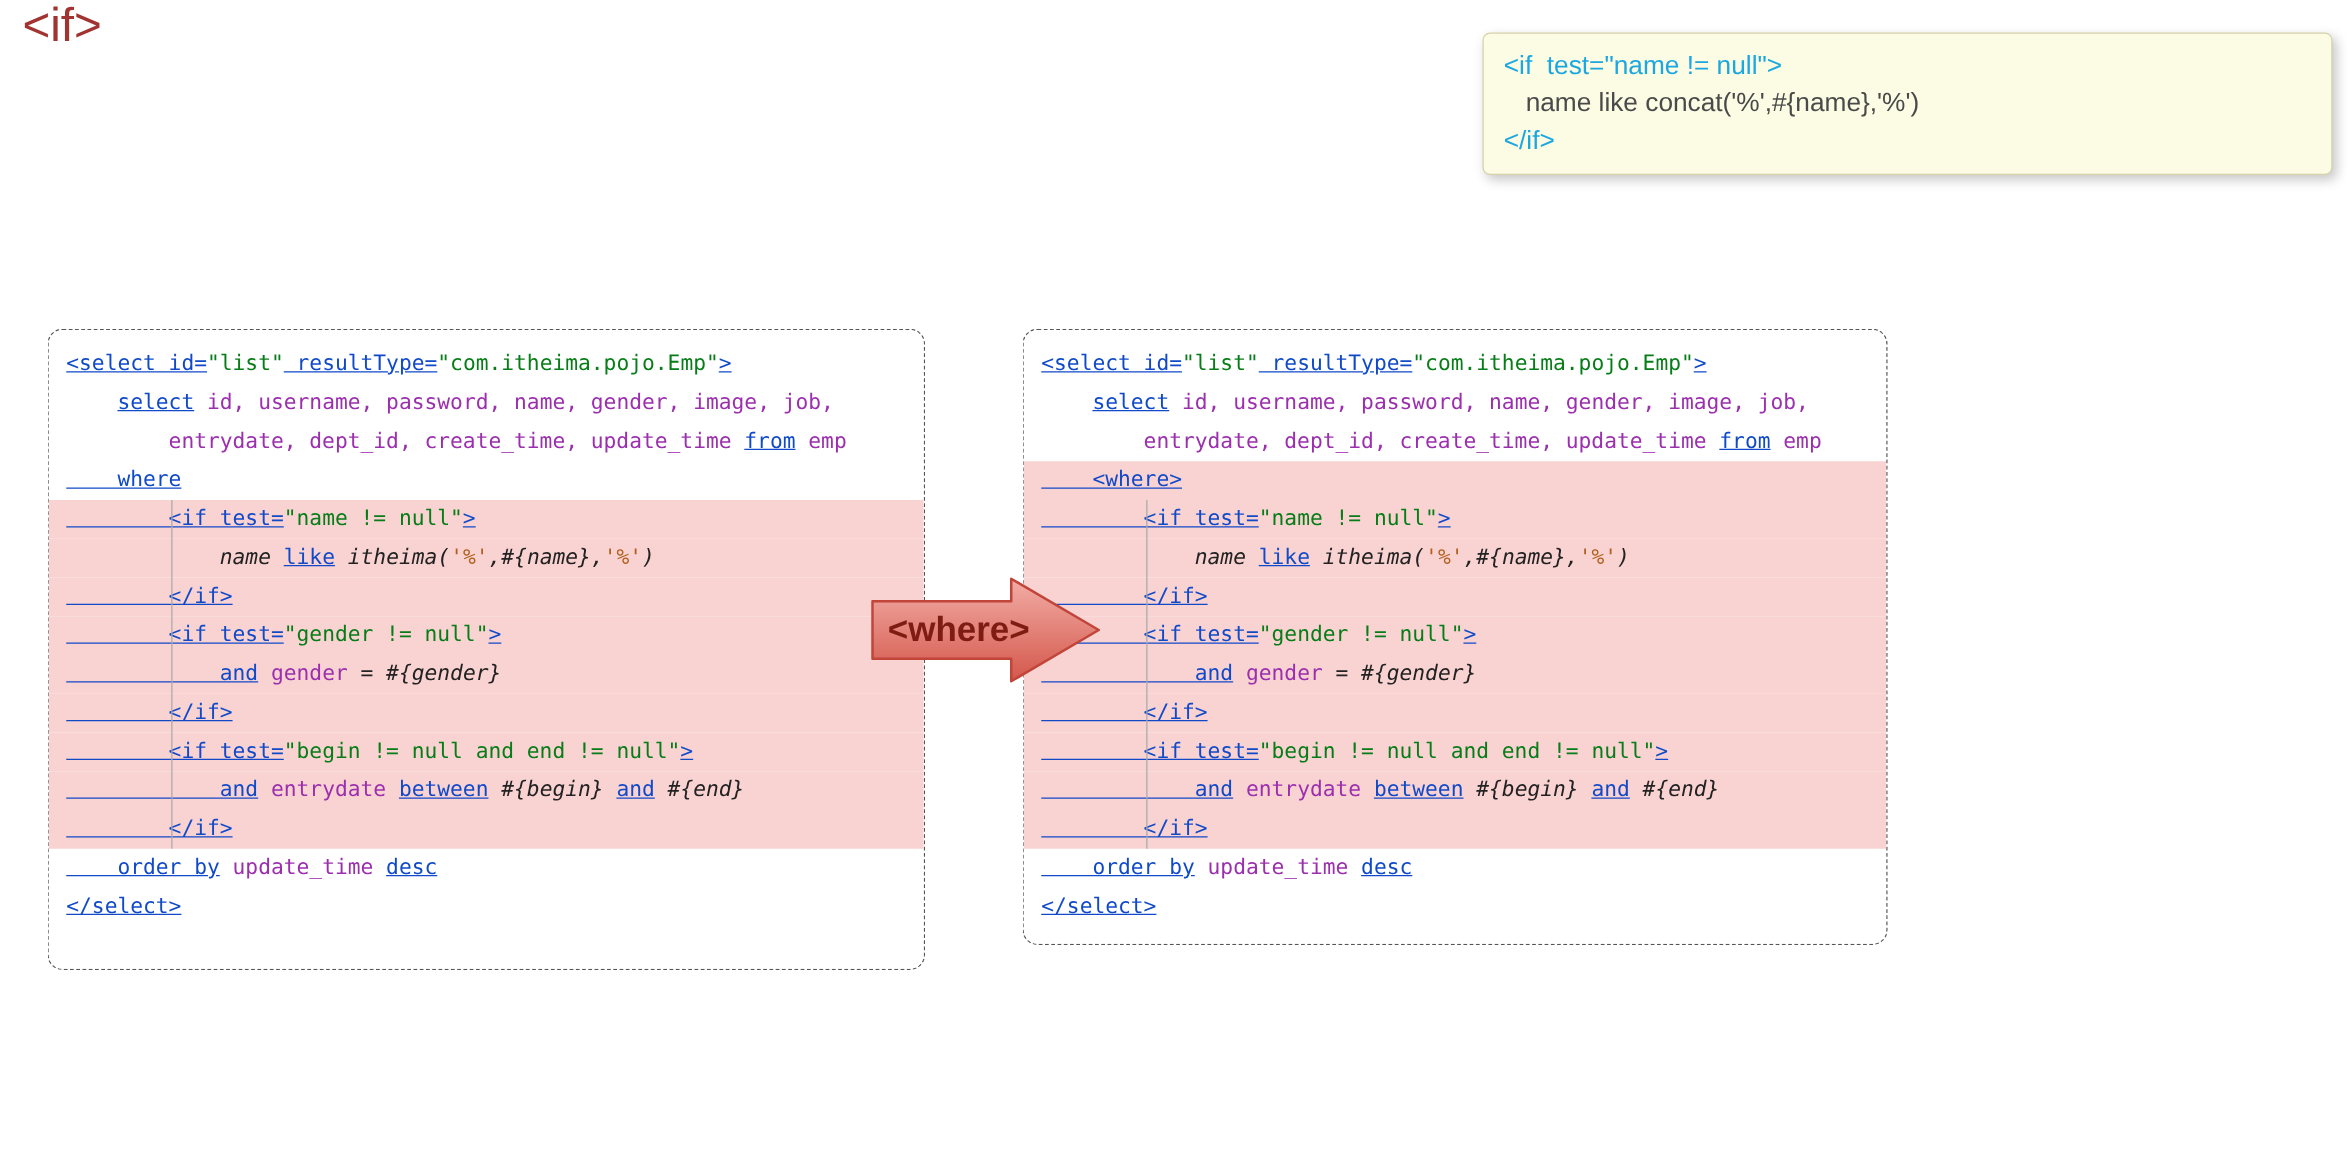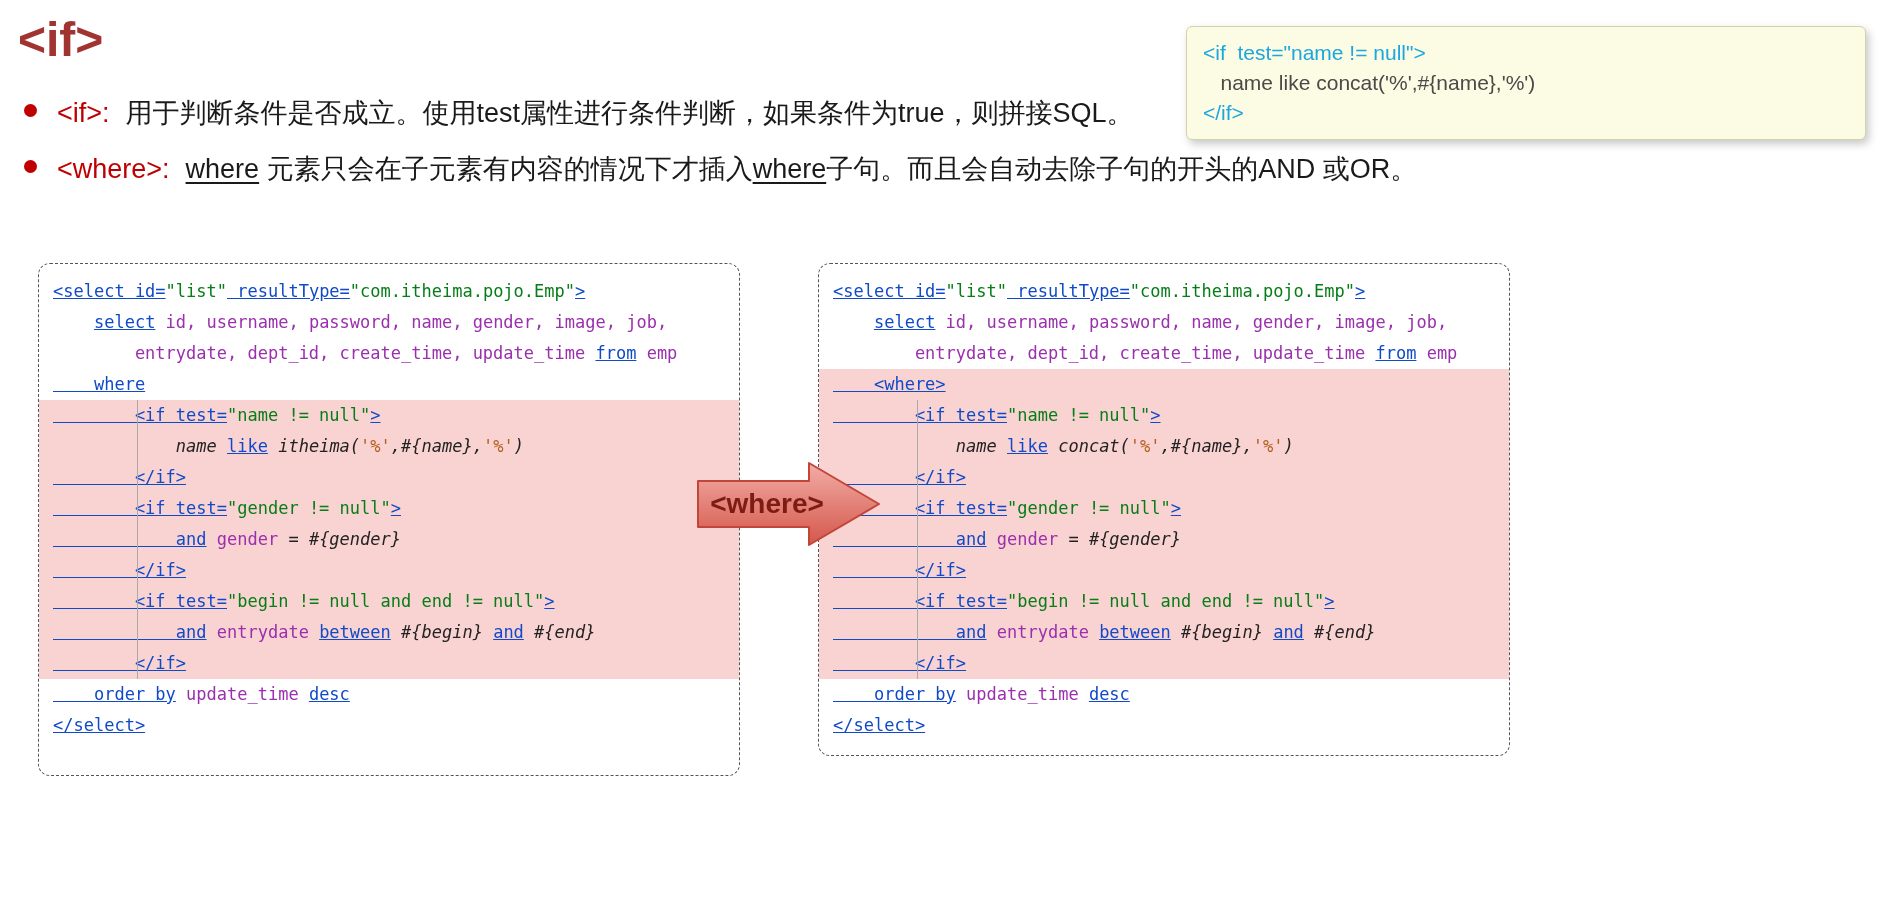--- a/index.html
+++ b/index.html
@@ -3,24 +3,23 @@
 <meta charset="utf-8">
 <style>
   * { margin:0; padding:0; box-sizing:border-box; }
   html,body { width:1878px; height:921px; }
   body { background:#fff; font-family:"Liberation Sans",sans-serif; }
 
   .page { position:relative; width:1878px; height:921px; background:#fff; overflow:hidden; }
 
   .title {
     position:absolute; left:18px; top:0px;
-    font-size:48px; font-weight:700;
+    font-size:38px; font-weight:400;
     color:var(--title_red,#A13430);
     white-space:nowrap;
-    margin-top:12px;
   }
 
   .bullet {
     position:absolute; left:24px;
     font-size:27px; color:var(--text_black,#1A1A1A);
     white-space:nowrap;
   }
   .bullet-1 { top:95px; }
   .bullet-2 { top:151px; }
   .bullet .dot {
@@ -82,27 +81,21 @@
     white-space:nowrap;
   }
 </style>
 </head>
 <body>
 
 <div class="page">
 
   <div class="title">&lt;if&gt;</div>
 
-  <div class="bullet bullet-1">
-    <span class="dot"></span><span class="blabel">&lt;if&gt;:</span><span class="btext"><span>用于判断条件是否成立。使用test属性进行条件判断，如果条件为true，则拼接SQL。</span></span>
-  </div>
 
-  <div class="bullet bullet-2">
-    <span class="dot"></span><span class="blabel">&lt;where&gt;:</span><span class="btext"><span class="u">where</span><span> 元素只会在子元素有内容的情况下才插入</span><span class="u">where</span><span>子句。而且会自动去除子句的开头的AND 或OR。</span></span>
-  </div>
 
   <div class="tooltip">
       <div class="tl-cyan">&lt;if  test="name != null"&gt;</div>
       <div class="tl-dark">   name like concat('%',#{name},'%')</div>
       <div class="tl-cyan">&lt;/if&gt;</div>
     </div>
 
   <div class="code-block" id="code-left">
     <div class="indent-guide"></div>
   <div class="code-line"><span class="tok-b">&lt;select id=</span><span class="tok-g">"list"</span><span class="tok-b"> resultType=</span><span class="tok-g">"com.itheima.pojo.Emp"</span><span class="tok-b">&gt;</span></div>
@@ -122,21 +115,21 @@
       <div class="code-line"><span class="tok-b">&lt;/select&gt;</span></div>
     </div>
 
   <div class="code-block" id="code-right">
     <div class="indent-guide"></div>
   <div class="code-line"><span class="tok-b">&lt;select id=</span><span class="tok-g">"list"</span><span class="tok-b"> resultType=</span><span class="tok-g">"com.itheima.pojo.Emp"</span><span class="tok-b">&gt;</span></div>
       <div class="code-line"><span class="tok-k">    </span><span class="tok-b">select</span><span class="tok-p"> id, username, password, name, gender, image, job,</span></div>
       <div class="code-line"><span class="tok-p">        entrydate, dept_id, create_time, update_time </span><span class="tok-b">from</span><span class="tok-p"> emp</span></div>
       <div class="code-line hl"><span class="tok-b">    &lt;where&gt;</span></div>
       <div class="code-line hl"><span class="tok-b">        &lt;if test=</span><span class="tok-g">"name != null"</span><span class="tok-b">&gt;</span></div>
-      <div class="code-line hl"><span class="tok-k">            name </span><span class="tok-b">like</span><span class="tok-k"> concat(</span><span class="tok-o">'%'</span><span class="tok-k">,#{name},</span><span class="tok-o">'%'</span><span class="tok-k">)</span></div>
+      <div class="code-line hl"><span class="tok-k">            name </span><span class="tok-b">like</span><span class="tok-k"> itheima(</span><span class="tok-o">'%'</span><span class="tok-k">,#{name},</span><span class="tok-o">'%'</span><span class="tok-k">)</span></div>
       <div class="code-line hl"><span class="tok-b">        &lt;/if&gt;</span></div>
       <div class="code-line hl"><span class="tok-b">        &lt;if test=</span><span class="tok-g">"gender != null"</span><span class="tok-b">&gt;</span></div>
       <div class="code-line hl"><span class="tok-b">            and</span><span class="tok-p"> gender</span><span class="tok-k"> = #{gender}</span></div>
       <div class="code-line hl"><span class="tok-b">        &lt;/if&gt;</span></div>
       <div class="code-line hl"><span class="tok-b">        &lt;if test=</span><span class="tok-g">"begin != null and end != null"</span><span class="tok-b">&gt;</span></div>
       <div class="code-line hl"><span class="tok-b">            and</span><span class="tok-p"> entrydate </span><span class="tok-b">between</span><span class="tok-k"> #{begin} </span><span class="tok-b">and</span><span class="tok-k"> #{end}</span></div>
       <div class="code-line hl"><span class="tok-b">        &lt;/if&gt;</span></div>
       <div class="code-line"><span class="tok-b">    order by</span><span class="tok-p"> update_time </span><span class="tok-b">desc</span></div>
       <div class="code-line"><span class="tok-b">&lt;/select&gt;</span></div>
     </div>

